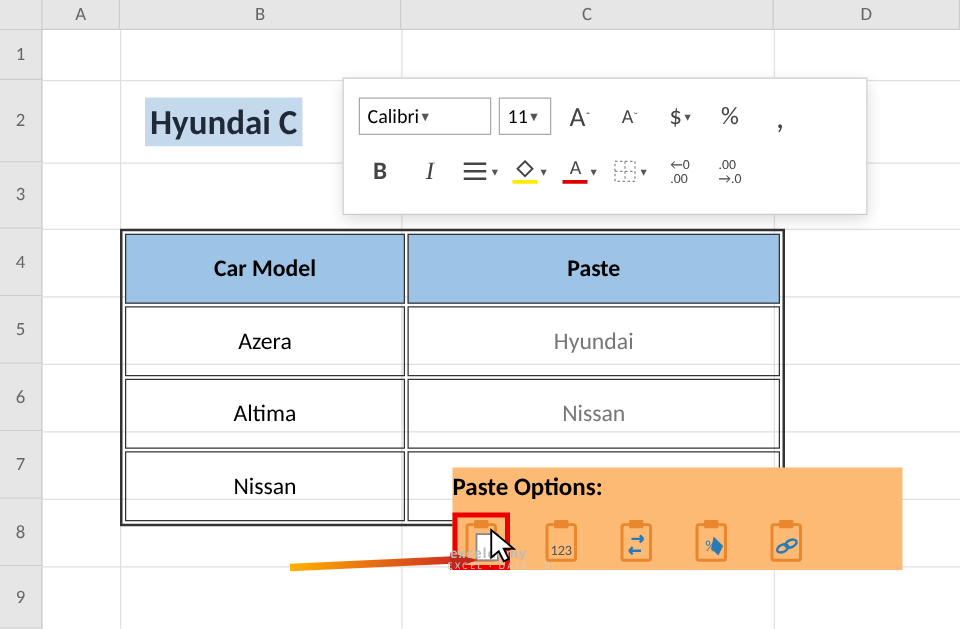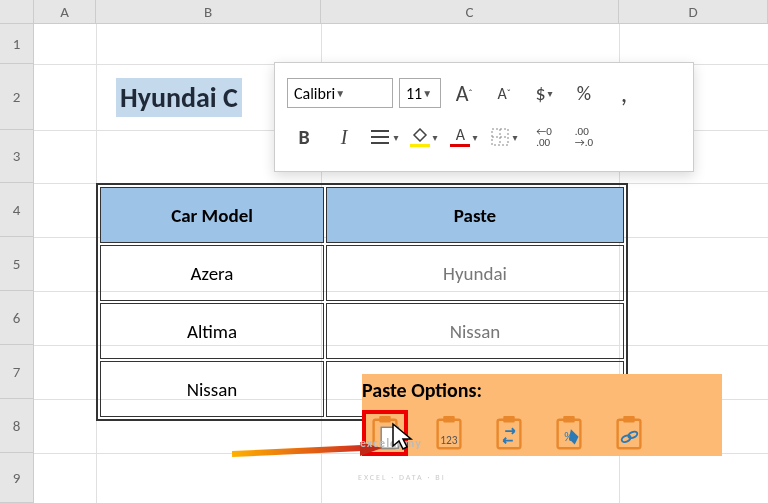--- a/index.html
+++ b/index.html
@@ -33,21 +33,21 @@
 .barund{display:inline-block;width:20px;height:3px;margin-top:2px}
 .paste{position:absolute;left:362px;top:374px;width:360px;background:#fdba74}
 .paste-title{font-size:20px;font-weight:bold;padding:4px 0 8px}
 .popt{display:flex;gap:14px;align-items:center}
 .pbtn{width:46px;height:46px;display:flex;align-items:center;justify-content:flex-end;position:relative}
 .redbox{border:4px solid #e00}
 .clipsvg{width:38px;height:38px}
 .arrow{position:absolute;left:232px;top:442px}
 .cursor{position:absolute;left:390px;top:422px;z-index:20}
 .wm{position:absolute;left:360px;top:436px;color:#bbb;font-size:12px;letter-spacing:1px;font-weight:bold}
-.wm2{position:absolute;left:358px;top:472px;color:#ccc;font-size:8px;letter-spacing:2px}
+.wm2{position:absolute;left:358px;top:448px;color:#ccc;font-size:8px;letter-spacing:2px}
 </style>
 </head>
 <body>
 
 <div class="grid">
   <div class="colhdr">
     <div class="corner"></div>
     <div class="ch chA">A</div>
     <div class="ch chB">B</div>
     <div class="ch chC">C</div>

